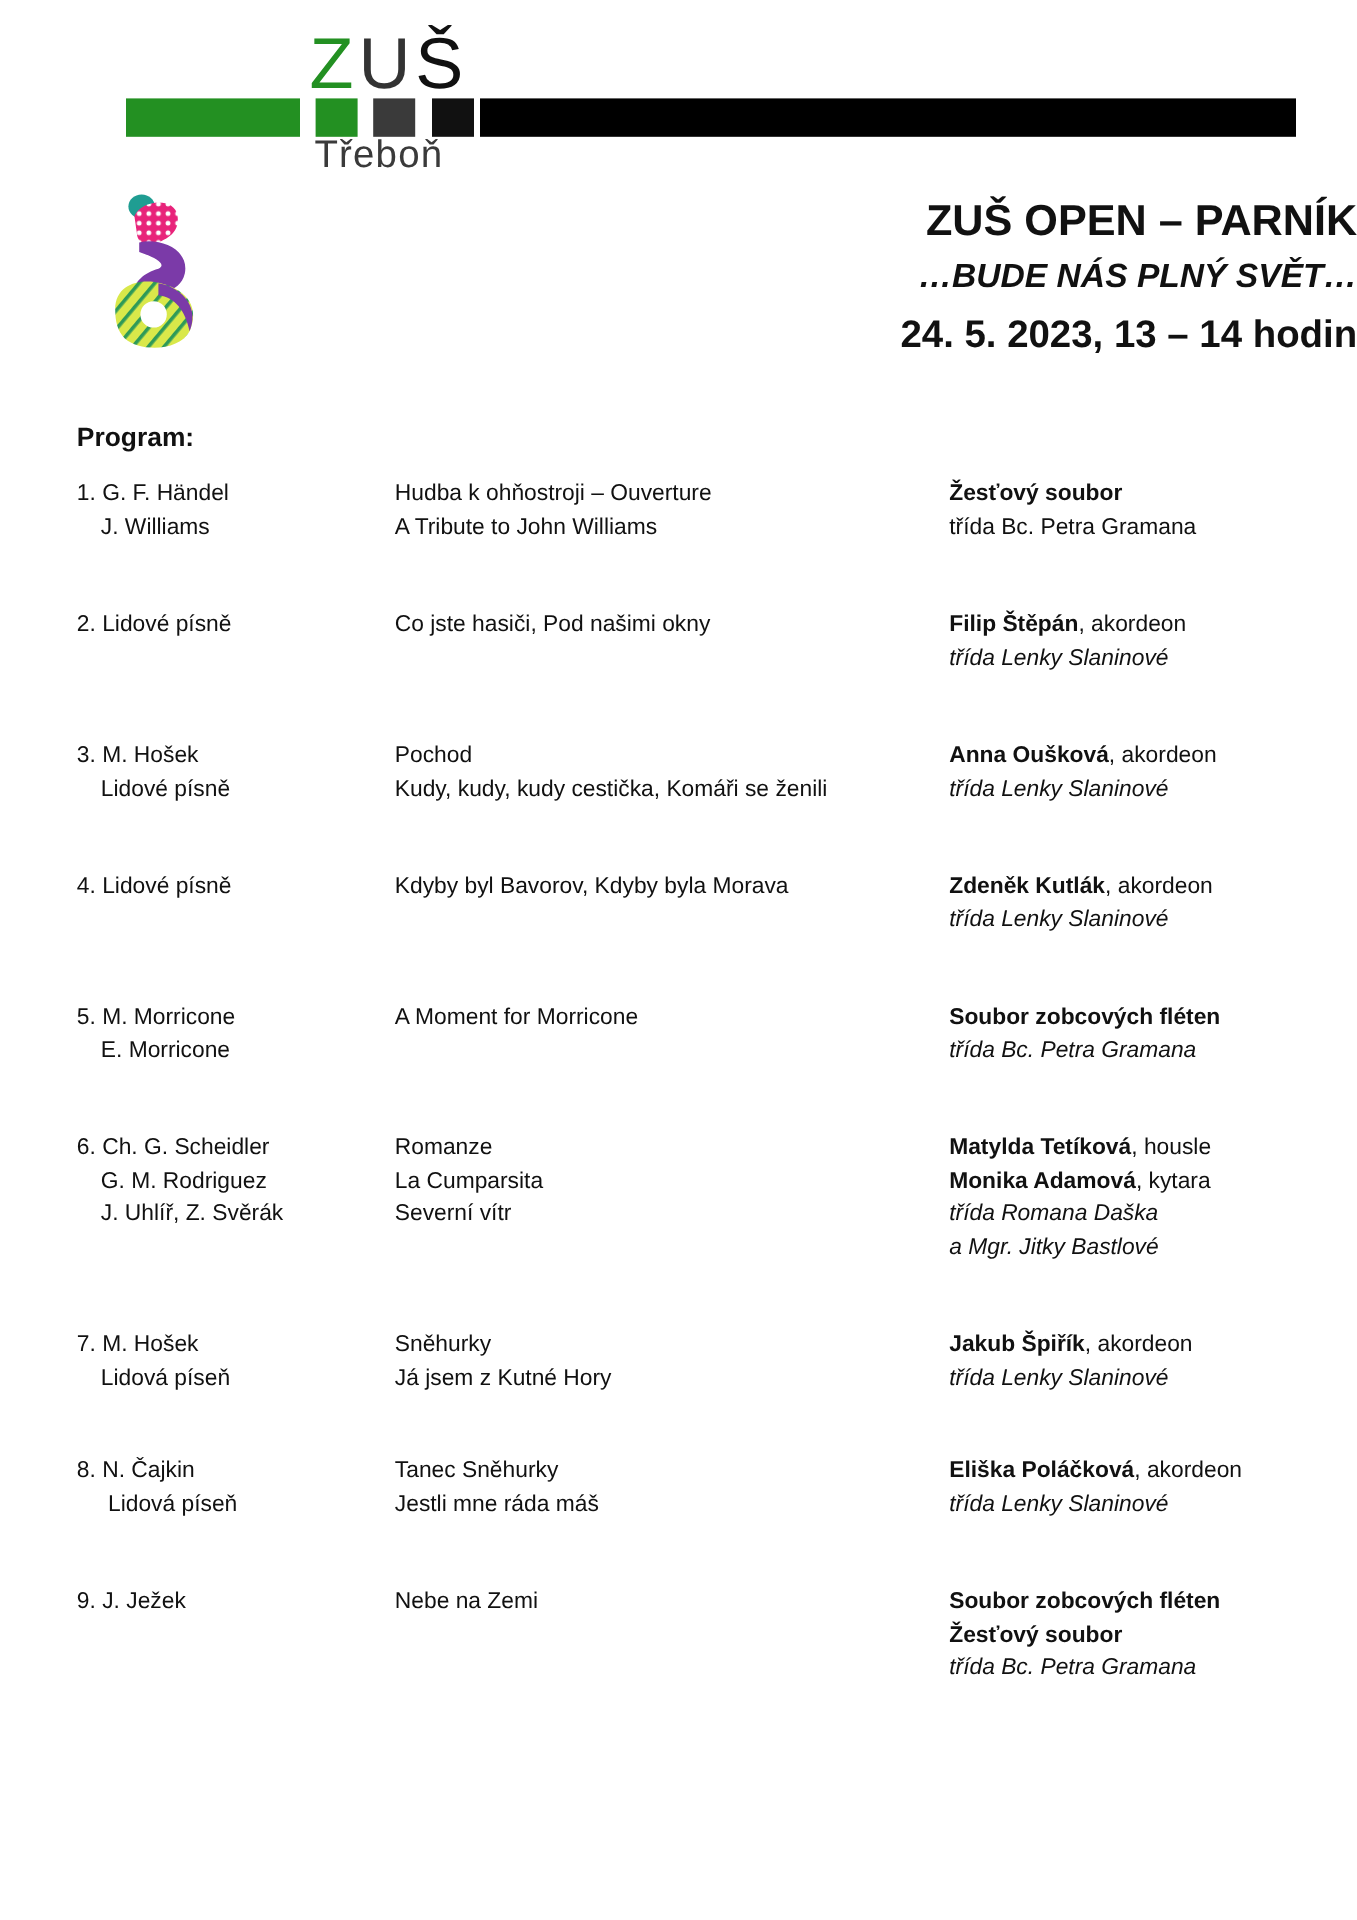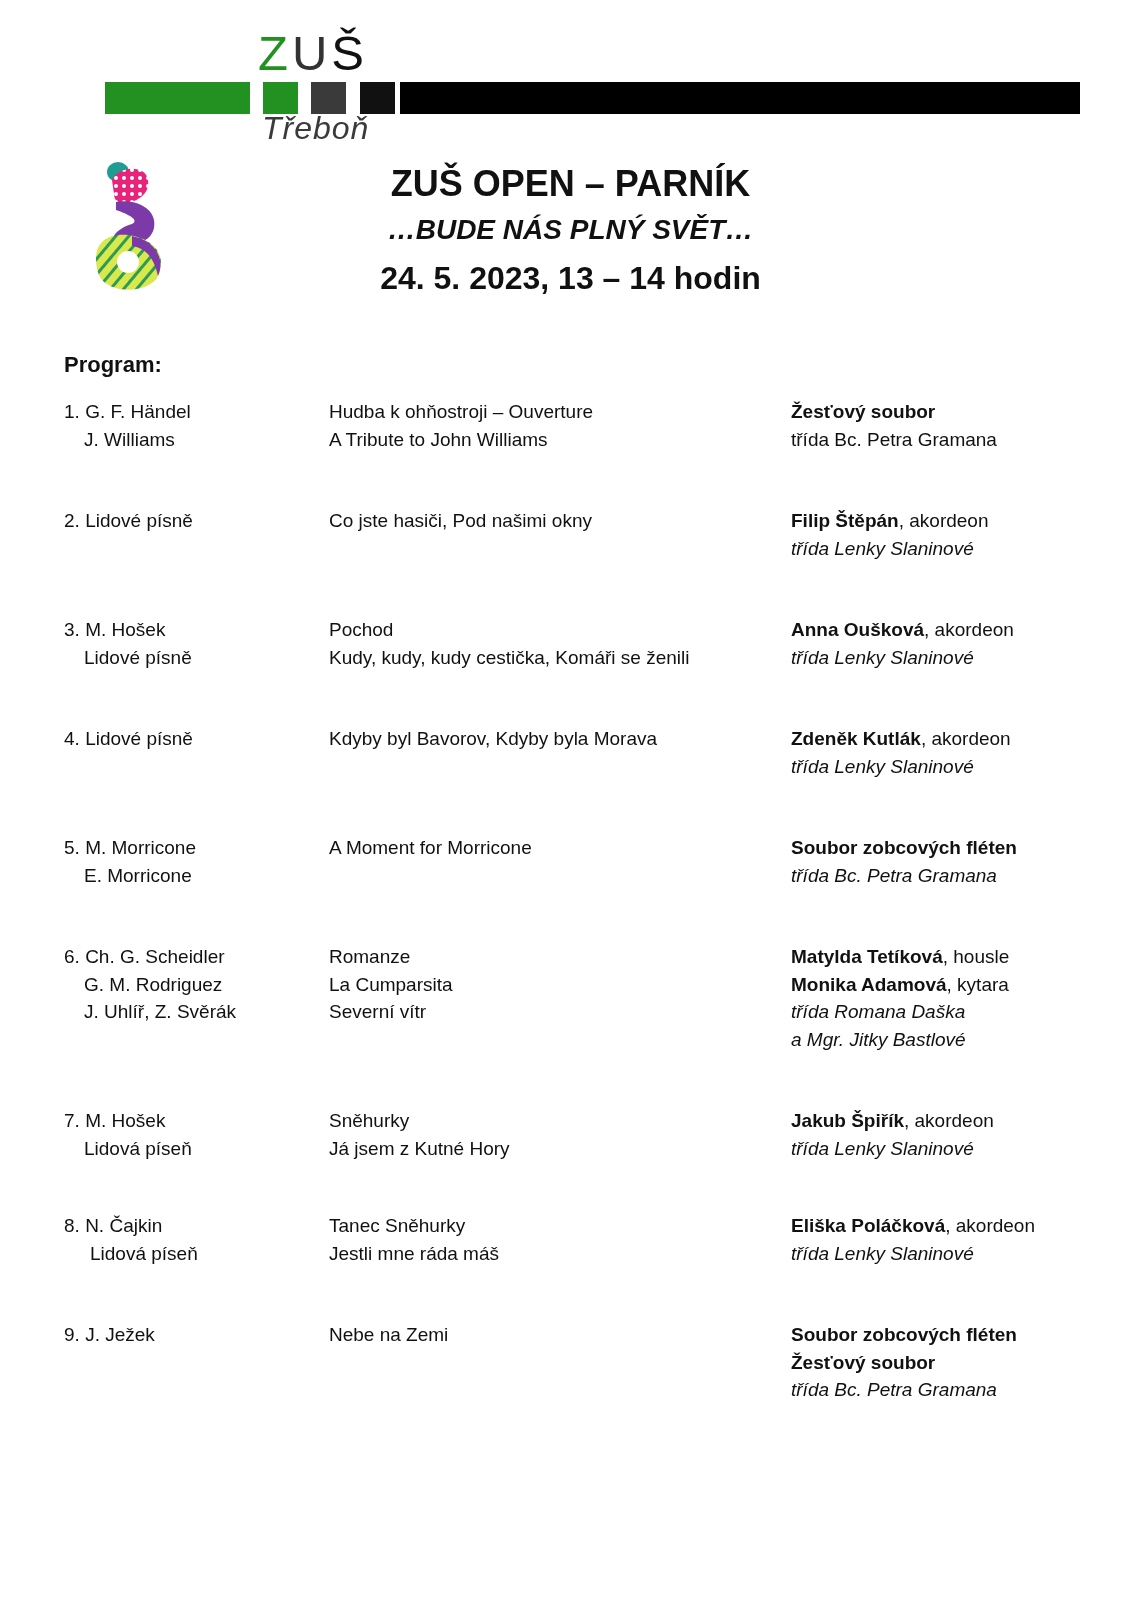--- a/index.html
+++ b/index.html
@@ -7,33 +7,33 @@
            font-family: "Liberation Sans", "DejaVu Sans", sans-serif; color: #111; }
 
     
     .logo { position: absolute; left: 0; top: 0; width: 1131px; height: 150px; }
     .bar-green { position: absolute; left: 105px; top: 82px; width: 145px; height: 32px; background: #239022; }
     .bar-black { position: absolute; left: 400px; top: 82px; width: 680px; height: 32px; background: #000; }
     .sq { position: absolute; top: 82px; width: 35px; height: 32px; }
     .sq1 { left: 263px; background: #239022; }
     .sq2 { left: 311px; background: #3a3a3a; }
     .sq3 { left: 360px; background: #111; }
-    .logo-letters { position: absolute; left: 258px; top: 18px; font-size: 49px; line-height: 70px;
+    .logo-letters { position: absolute; left: 258px; top: 18px; font-size: 60px; line-height: 70px;
                     font-family: "Liberation Sans", "DejaVu Sans", sans-serif; letter-spacing: 4px; }
     .logo-letters .l1 { color: #239022; }
     .logo-letters .l2 { color: #333; }
     .logo-letters .l3 { color: #111; }
     .logo-city { position: absolute; left: 262px; top: 110px; font-size: 32px; line-height: 36px; color: #3a3a3a;
-                 font-family: "Liberation Sans", "DejaVu Sans", sans-serif; letter-spacing: 1px; font-style: italic; }
+                 font-family: "Liberation Sans", "DejaVu Sans", sans-serif; letter-spacing: 1px; }
 
     
     .mascot { position: absolute; left: 88px; top: 158px; width: 90px; height: 140px; }
 
     
-    .titles { position: absolute; left: 0; top: 160px; width: 1131px; text-align: center; }
+    .titles { position: absolute; left: 0; top: 160px; width: 1131px; text-align: right; }
     .title { font-weight: bold; font-size: 36px; line-height: 48px; margin-left: 10px; }
     .subtitle { font-weight: bold; font-style: italic; font-size: 28px; line-height: 44px; margin-left: 10px; }
     .date { font-weight: bold; font-size: 32px; line-height: 52px; margin-left: 10px; }
 
     .program-label { position: absolute; left: 64px; top: 352px; font-weight: bold; font-size: 22px; }
 
     
     .row { position: absolute; left: 64px; width: 1010px; font-size: 19px; line-height: 27.5px; }
     .col-a { position: absolute; left: 0; top: 0; width: 260px; }
     .col-b { position: absolute; left: 265px; top: 0; width: 450px; }

